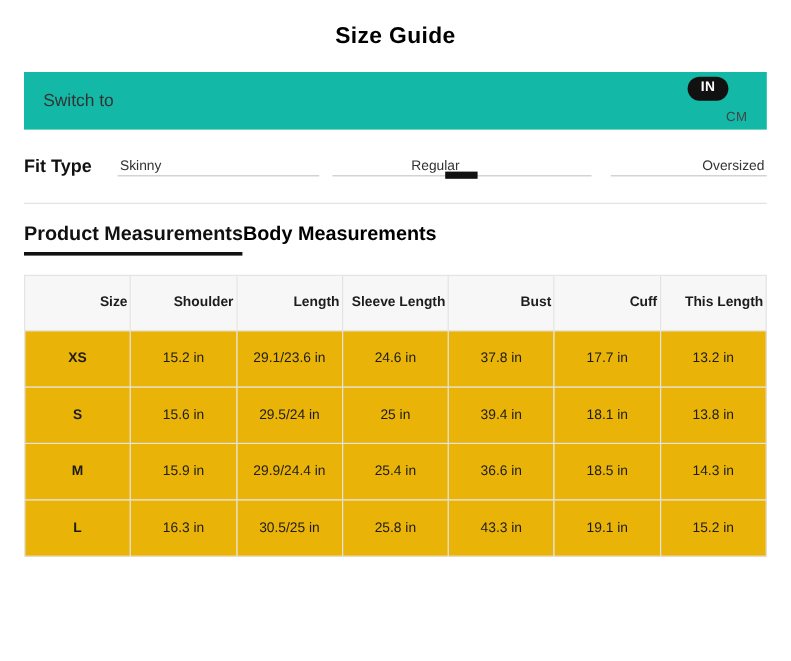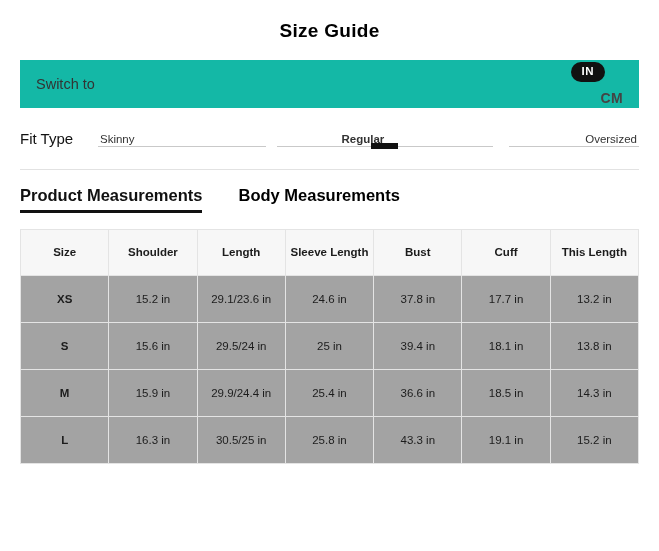--- a/index.html
+++ b/index.html
@@ -54,52 +54,52 @@
     color: #ffffff;
     border-radius: 11px;
     font-size: 11.5px;
     font-weight: bold;
     padding: 4px 11px 5px;
     letter-spacing: 0.4px;
     line-height: 1;
   }
   .toggle-alt {
     color: #444444;
-    font-size: 14px;
-    font-weight: bold;
+    font-size: 11px;
+    font-weight: normal;
     letter-spacing: 0.4px;
     margin-left: 48px;
   }
   
   .fit-section {
     margin: 22px 20px 0;
     display: flex;
     align-items: flex-end;
   }
   .fit-label {
     font-size: 15px;
-    font-weight: normal;
+    font-weight: bold;
     color: #111111;
     width: 78px;
     padding-bottom: 2px;
     flex: none;
   }
   .fit-track-wrap {
     flex: 1;
     position: relative;
   }
   .fit-names {
     display: flex;
     justify-content: space-between;
     font-size: 11.5px;
     color: #333333;
     padding: 0 2px;
     gap: 24px;
   }
-  .fit-names span:nth-child(2) { margin-left: 6px; font-weight: bold; }
+  .fit-names span:nth-child(2) { margin-left: 6px; }
   .fit-track {
     position: relative;
     height: 4px;
   }
   .fit-seg {
     position: absolute;
     top: 1px;
     height: 1px;
     background: #c9c9c9;
   }
@@ -117,21 +117,20 @@
   }
   .divider {
     margin: 20px 20px 0;
     border-top: 1px solid #e2e2e2;
   }
   
   .tabs {
     margin: 16px 20px 0;
     display: flex;
     align-items: flex-end;
-    gap: 36px;
   }
   .tab {
     font-size: 16.5px;
     font-weight: bold;
     padding-bottom: 5px;
     cursor: pointer;
   }
   .tab.active {
     color: #111111;
     border-bottom: 3px solid #111111;
@@ -155,24 +154,25 @@
     text-align: center;
     font-size: 11.5px;
     color: #1c1c1c;
   }
   table.size-table th {
     background: #f7f7f7;
     font-weight: bold;
     height: 46px;
     padding: 4px 2px;
     line-height: 1.25;
+    text-align: right;
   }
   table.size-table td {
     height: 47px;
-    background: #a3a3a3;
+    background: #eab308;
     padding: 4px 2px;
   }
   table.size-table td.size-cell {
     font-weight: bold;
   }
   .footnote {
     margin: 12px 20px 0;
     font-size: 10.5px;
     color: #666666;
   }

